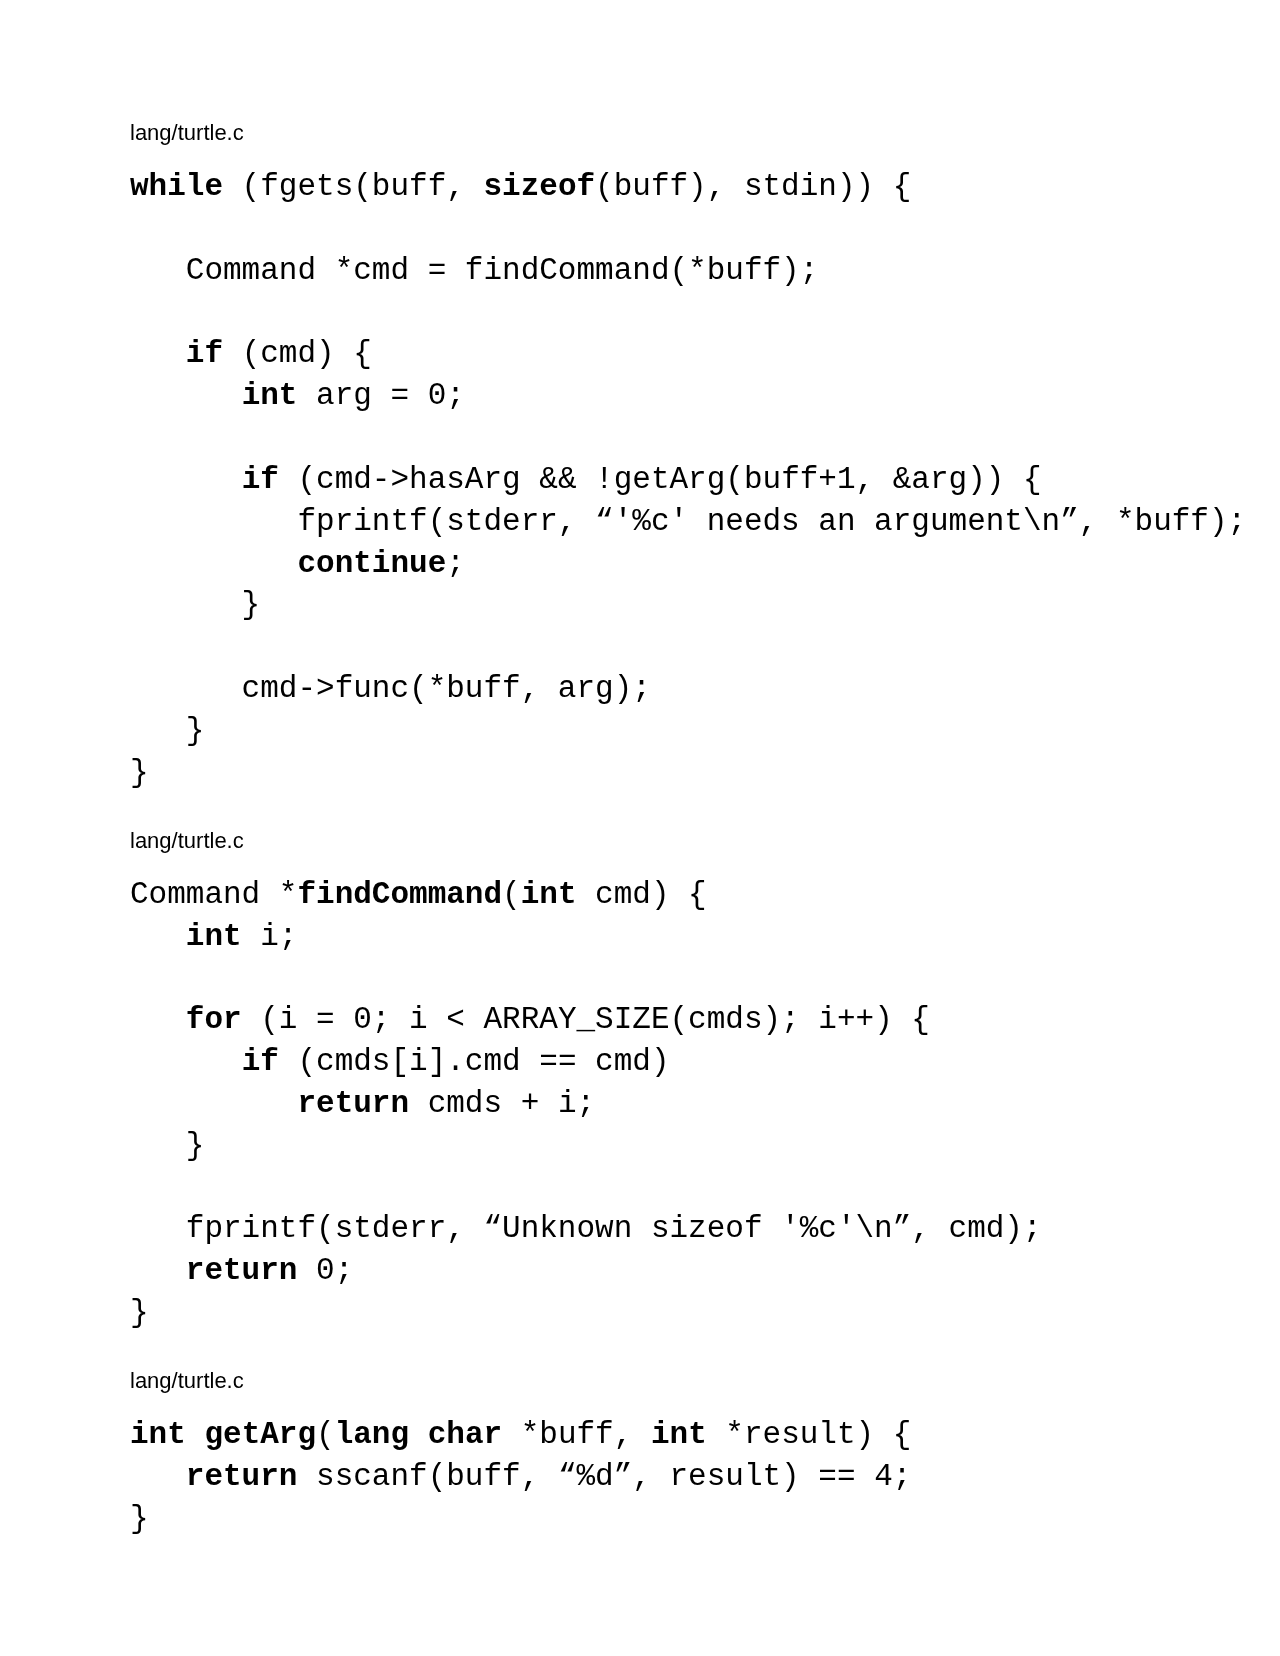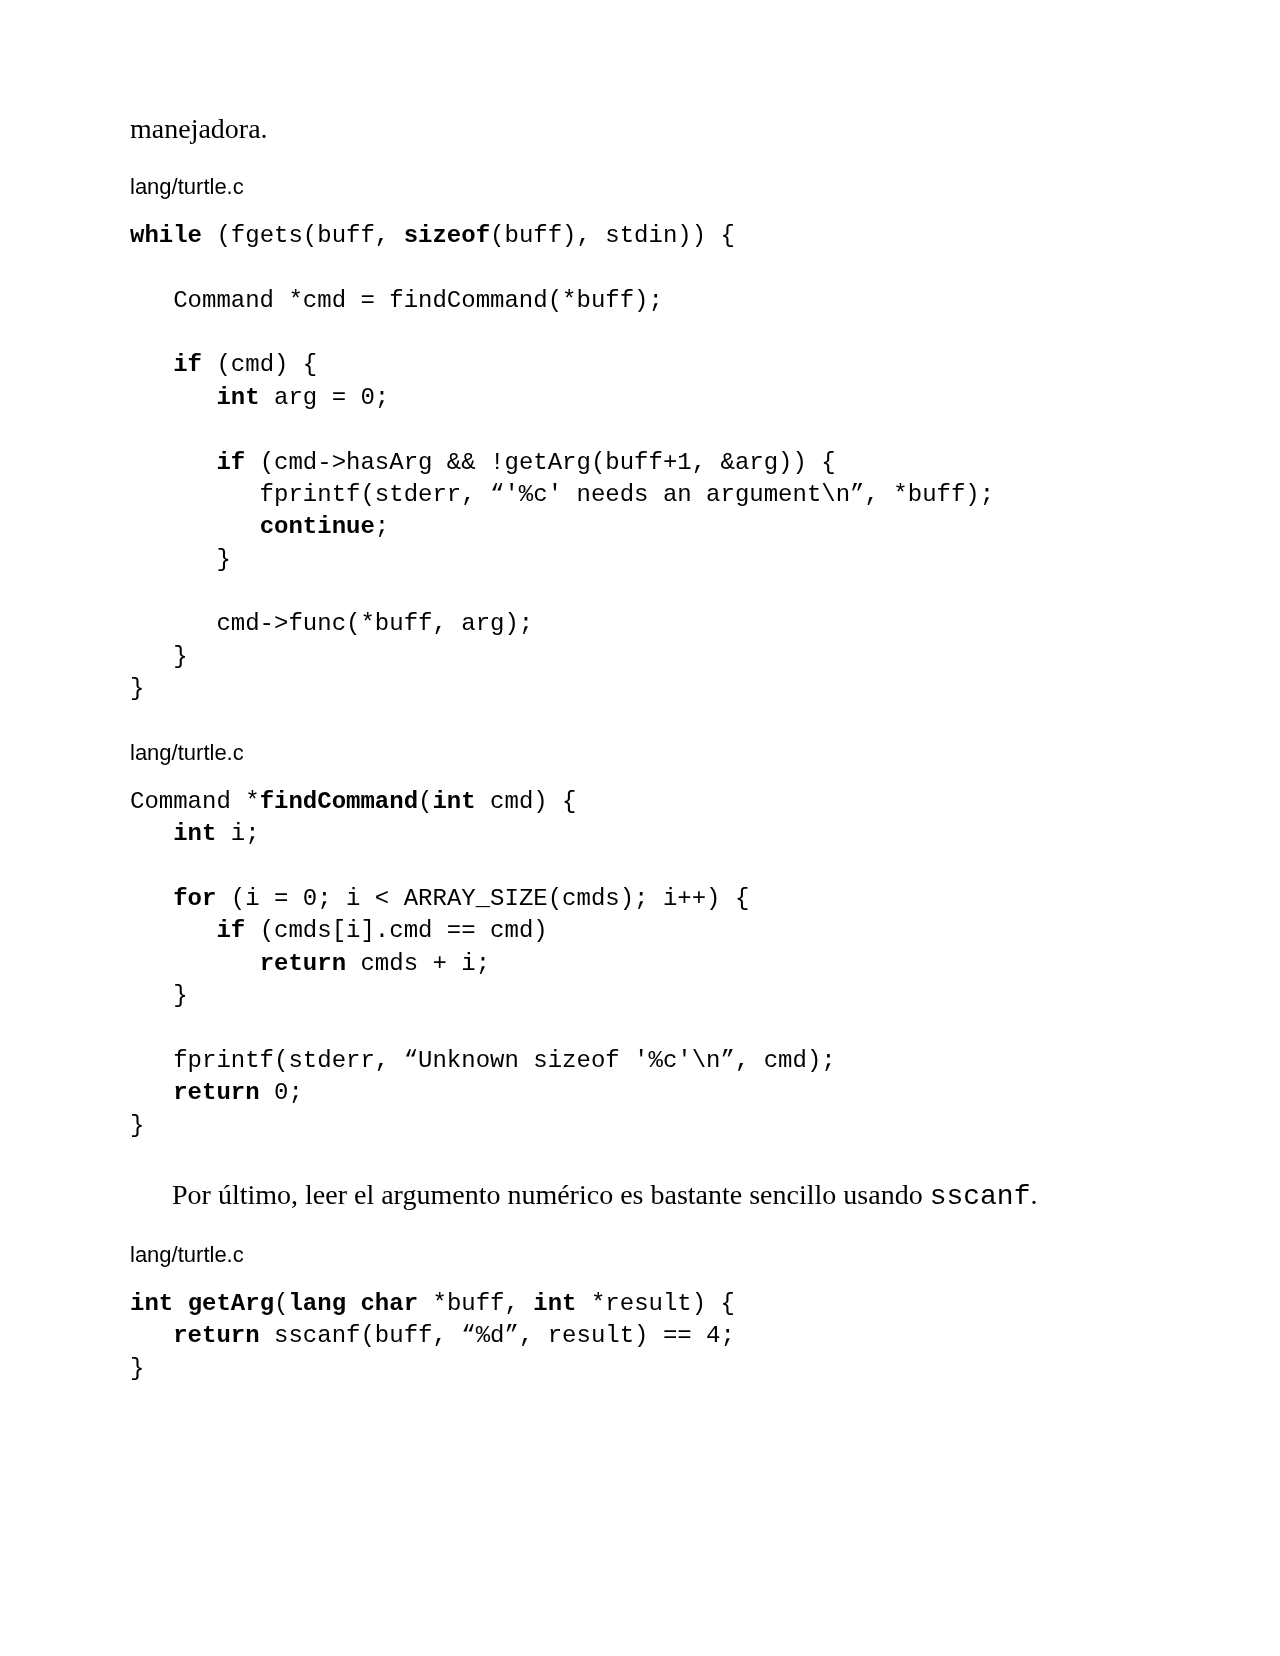--- a/index.html
+++ b/index.html
@@ -27,39 +27,38 @@
     text-indent: 1.5em;
   }
   .file-label {
     font-family: Arial, Helvetica, sans-serif;
     font-weight: normal;
     font-size: 22px;
     margin: 10px 0 20px 0;
   }
   pre.code {
     font-family: "Courier New", Courier, monospace;
-    font-size: 24px;
+    font-size: 31px;
     line-height: 1.35;
     white-space: pre;
     margin: 12px 0 34px 0;
   }
   pre.code b {
     font-weight: bold;
   }
   .inline-mono {
     font-family: "Courier New", Courier, monospace;
     font-size: 28px;
   }
 </style>
 </head>
 <body>
 
 <div class="page">
 
-  <p class="body-text">manejadora.</p>
 
   <div class="file-label">lang/turtle.c</div>
 
 <pre class="code"><b>while</b><span> (fgets(buff, </span><b>sizeof</b><span>(buff), stdin)) {</span>
 
 <span>   Command *cmd = findCommand(*buff);</span>
 
 <span>   </span><b>if</b><span> (cmd) {</span>
 <span>      </span><b>int</b><span> arg = 0;</span>
 
@@ -80,21 +79,20 @@
 
 <span>   </span><b>for</b><span> (i = 0; i &lt; ARRAY_SIZE(cmds); i++) {</span>
 <span>      </span><b>if</b><span> (cmds[i].cmd == cmd)</span>
 <span>         </span><b>return</b><span> cmds + i;</span>
 <span>   }</span>
 
 <span>   fprintf(stderr, “Unknown sizeof '%c'\n”, cmd);</span>
 <span>   </span><b>return</b><span> 0;</span>
 <span>}</span></pre>
 
-  <p class="body-text indent"><span>Por último, leer el argumento numérico es bastante sencillo usando </span><span class="inline-mono">sscanf</span><span>.</span></p>
 
   <div class="file-label">lang/turtle.c</div>
 
 <pre class="code"><b>int</b><span> </span><b>getArg</b><span>(</span><b>lang</b><span> </span><b>char</b><span> *buff, </span><b>int</b><span> *result) {</span>
 <span>   </span><b>return</b><span> sscanf(buff, “%d”, result) == 4;</span>
 <span>}</span></pre>
 
 </div>
 
 </body></html>

